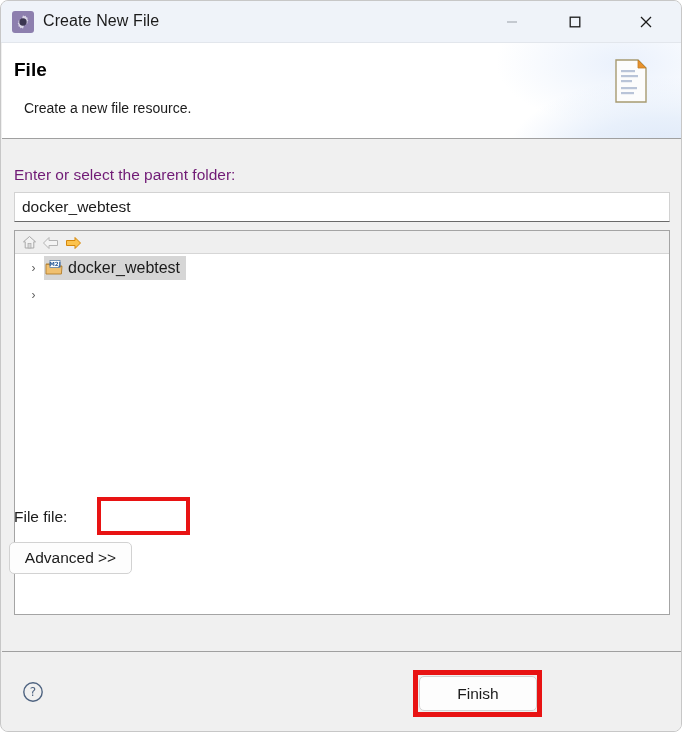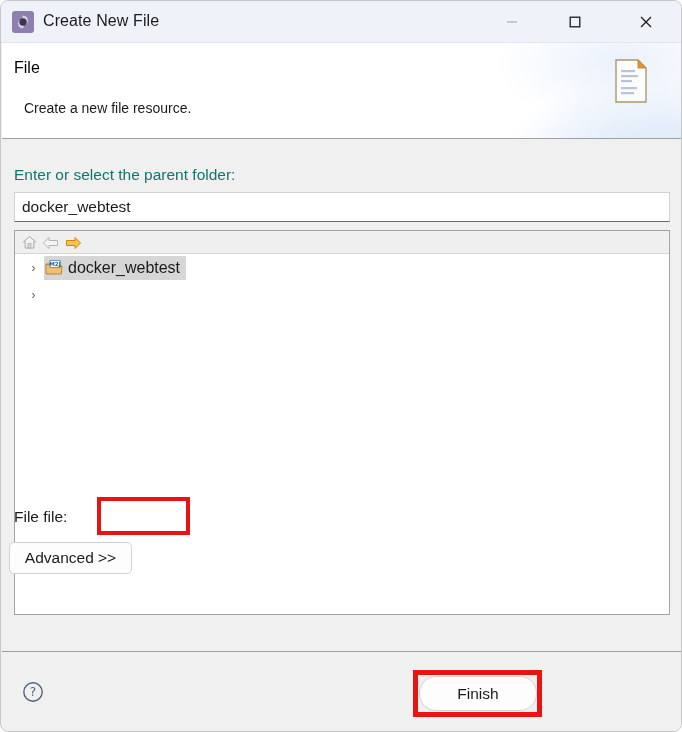--- a/index.html
+++ b/index.html
@@ -74,22 +74,22 @@
     background:
       radial-gradient(ellipse 220px 120px at 660px 120px, #dbe6f7 0%, #e8f0fb 38%, rgba(255,255,255,0) 72%),
       radial-gradient(ellipse 180px 90px at 620px 20px, #eaf1fc 0%, rgba(255,255,255,0) 70%),
       #ffffff;
     border-bottom: 1px solid #a0a0a0;
     box-sizing: border-box;
   }
   #header-title {
     position: absolute;
     left: 12px; top: 16px;
-    font-size: 16px;
-    font-weight: normal;
+    font-size: 19px;
+    font-weight: bold;
     color: #000000;
   }
   #header-desc {
     position: absolute;
     left: 22px; top: 57px;
     font-size: 14px;
     color: #1b1b1b;
   }
   #header-icon {
     position: absolute;
@@ -102,21 +102,21 @@
     position: absolute;
     left: 1px; top: 138px;
     width: 680px;
     height: 512px;
     background: #f0f0f0;
   }
   #parent-label {
     position: absolute;
     left: 12px; top: 27px;
     font-size: 15.5px;
-    color: #0f766e;
+    color: #701a75;
   }
   #parent-input {
     position: absolute;
     left: 12px; top: 53px;
     width: 656px;
     height: 30px;
     box-sizing: border-box;
     background: #ffffff;
     border: 1px solid #d2d2d2;
     border-bottom: 1px solid #6a6a6a;
@@ -274,21 +274,21 @@
     align-items: center;
     justify-content: center;
   }
   .dlg-btn {
     position: absolute;
     top: 24px;
     height: 35px;
     box-sizing: border-box;
     background: #fdfdfd;
     border: 1px solid #d2d2d2;
-    border-radius: 17px;
+    border-radius: 5px;
     font-family: "Liberation Sans", sans-serif;
     font-size: 15.5px;
     color: #1b1b1b;
     cursor: default;
   }
   #finish-btn { left: 417px; width: 118px; }
   #cancel-btn { left: 540px; width: 126px; }
   #finish-marker {
     position: absolute;
     left: 411px; top: 18px;

